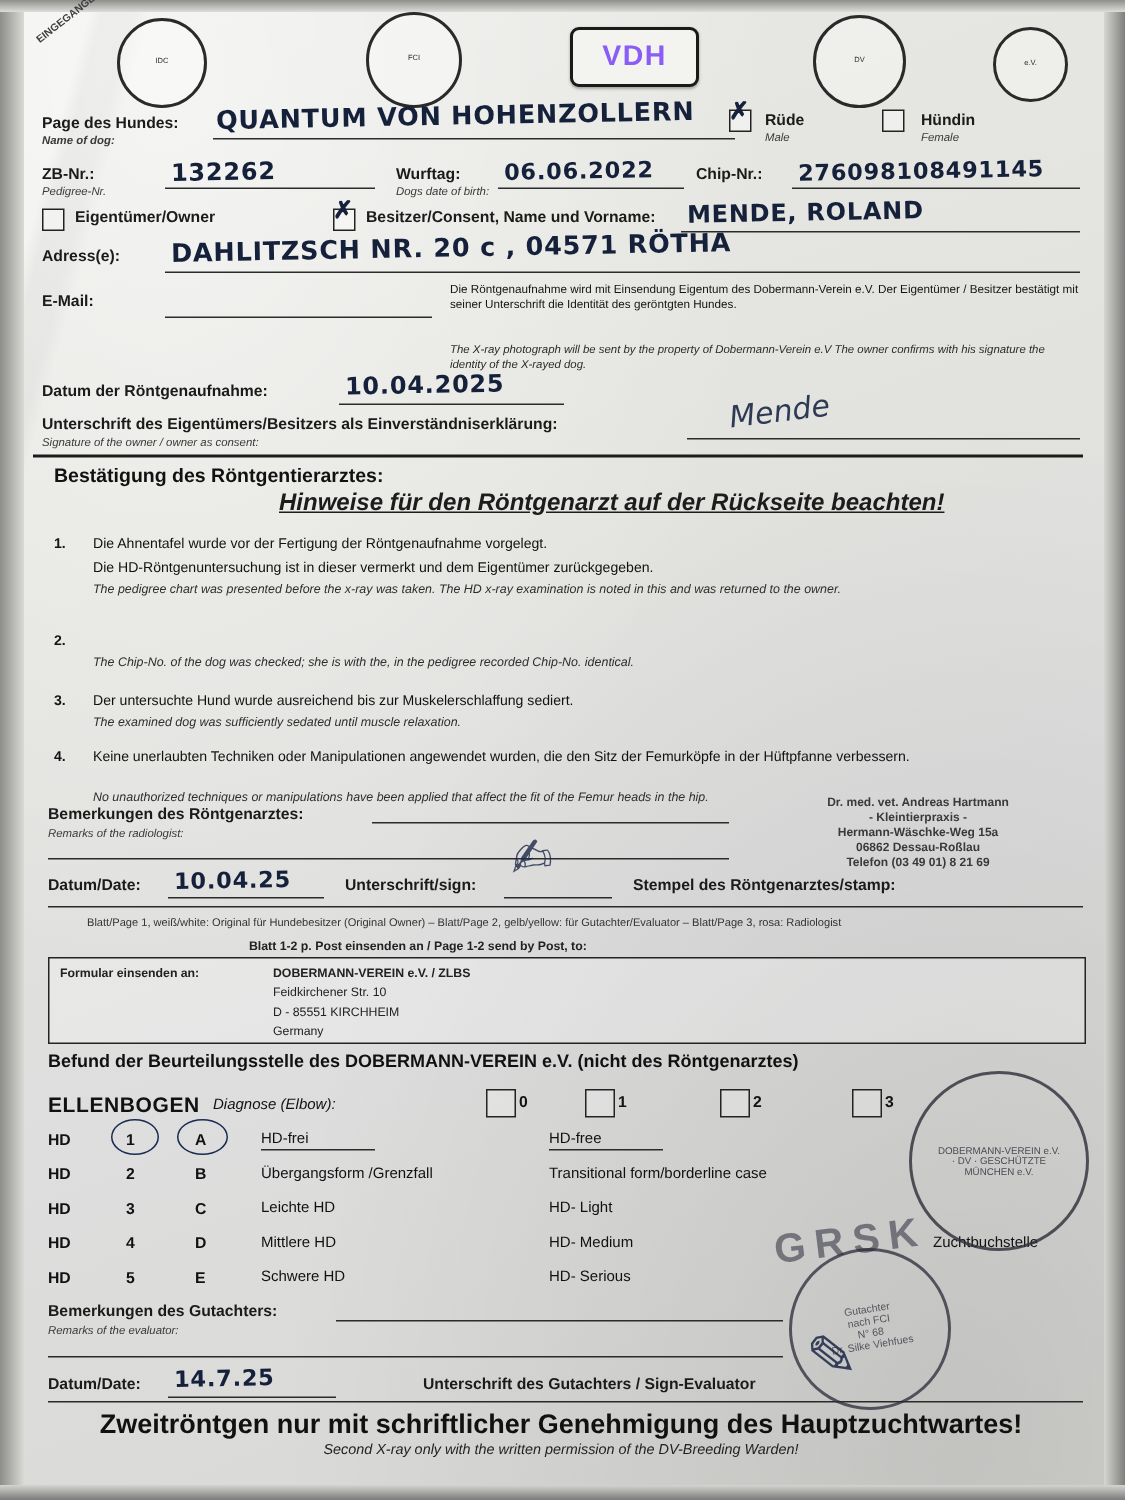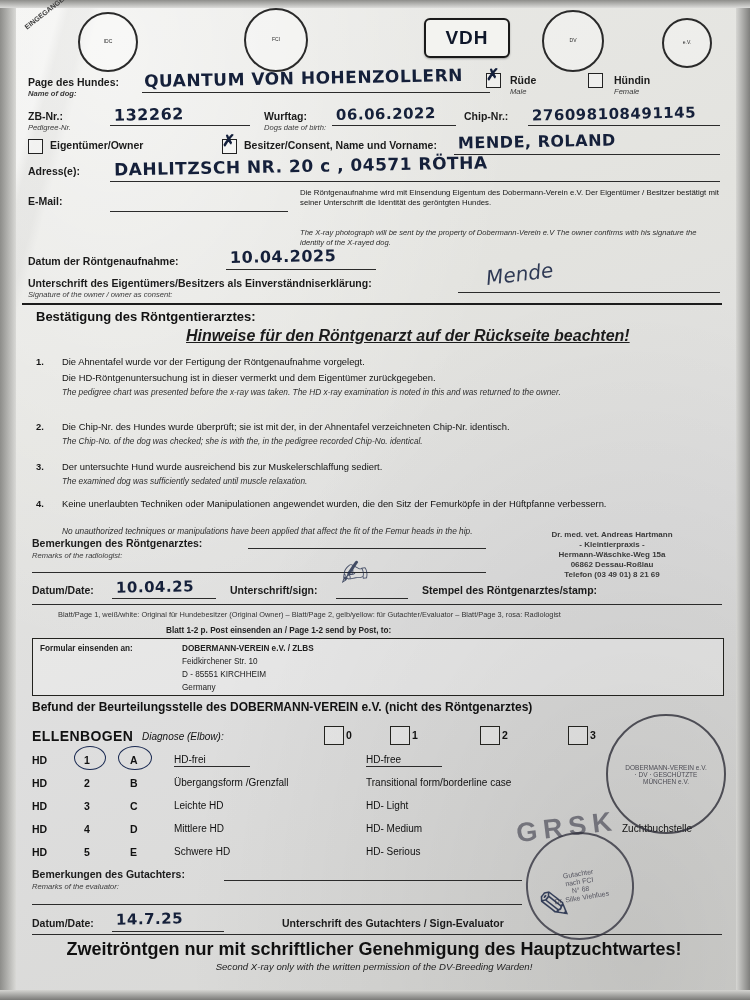--- a/index.html
+++ b/index.html
@@ -44,22 +44,22 @@
     position:absolute;border:1.4px solid #23231f;background:rgba(255,255,255,.25);
   }
 
   
   .logo{position:absolute;border-radius:50%;border:2px solid #2a2a2a;
         display:flex;align-items:center;justify-content:center;
         font-size:5px;text-align:center;line-height:1.05;color:#2b2b2b;
         background:rgba(255,255,255,.35);overflow:hidden;}
   .vdh{position:absolute;border:2.5px solid #1a1a1a;border-radius:6px;
        background:#f3f3f0;display:flex;align-items:center;justify-content:center;
-       font-weight:bold;font-size:19px;letter-spacing:1px;color:#0f172a;
-       box-shadow:0 1px 2px rgba(0,0,0,.3);margin-left:44px;}
+       font-weight:bold;font-size:19px;letter-spacing:1px;color:#8b5cf6;
+       box-shadow:0 1px 2px rgba(0,0,0,.3);}
   .cornerstamp{position:absolute;left:2px;top:2px;font-size:7px;color:#3e3e3e;
        transform:rotate(-38deg);font-weight:bold;}
 
   .chk{position:absolute;width:13px;height:13px;border:1.5px solid #222;background:rgba(255,255,255,.4);}
   .chkmark{position:absolute;font-size:16px;color:#14203c;font-weight:bold;line-height:1;}
 
   .rule{position:absolute;background:#2a2a2a;height:1px;}
   .rule2{position:absolute;background:#1c1c1c;height:2px;}
 
   .sec-title{font-size:13px;font-weight:bold;color:#111;}
@@ -176,21 +176,20 @@
 
     <div class="sec-title" style="position:absolute;left:18px;top:303px;">Bestätigung des Röntgentierarztes:</div>
     <div class="sec-sub" style="position:absolute;left:168px;top:321px;">Hinweise für den Röntgenarzt auf der Rückseite beachten!</div>
 
     <div class="num" style="left:18px;top:350px;">1.</div>
     <div class="de" style="left:44px;top:350px;width:640px;">Die Ahnentafel wurde vor der Fertigung der Röntgenaufnahme vorgelegt.</div>
     <div class="de" style="left:44px;top:366px;width:640px;">Die HD-Röntgenuntersuchung ist in dieser vermerkt und dem Eigentümer zurückgegeben.</div>
     <div class="en" style="left:44px;top:381px;width:640px;">The pedigree chart was presented before the x-ray was taken. The HD x-ray examination is noted in this and was returned to the owner.</div>
 
     <div class="num" style="left:18px;top:415px;">2.</div>
-    <div class="de" style="left:44px;top:415px;width:650px;">Die Chip-Nr. des Hundes wurde überprüft; sie ist mit der, in der Ahnentafel verzeichneten Chip-Nr. identisch.</div>
     <div class="en" style="left:44px;top:430px;width:650px;">The Chip-No. of the dog was checked; she is with the, in the pedigree recorded Chip-No. identical.</div>
 
     <div class="num" style="left:18px;top:455px;">3.</div>
     <div class="de" style="left:44px;top:455px;width:650px;">Der untersuchte Hund wurde ausreichend bis zur Muskelerschlaffung sediert.</div>
     <div class="en" style="left:44px;top:470px;width:650px;">The examined dog was sufficiently sedated until muscle relaxation.</div>
 
     <div class="num" style="left:18px;top:492px;">4.</div>
     <div class="de" style="left:44px;top:492px;width:640px;">Keine unerlaubten Techniken oder Manipulationen angewendet wurden, die den Sitz der Femurköpfe in der Hüftpfanne verbessern.</div>
     <div class="en" style="left:44px;top:520px;width:560px;">No unauthorized techniques or manipulations have been applied that affect the fit of the Femur heads in the hip.</div>
 

